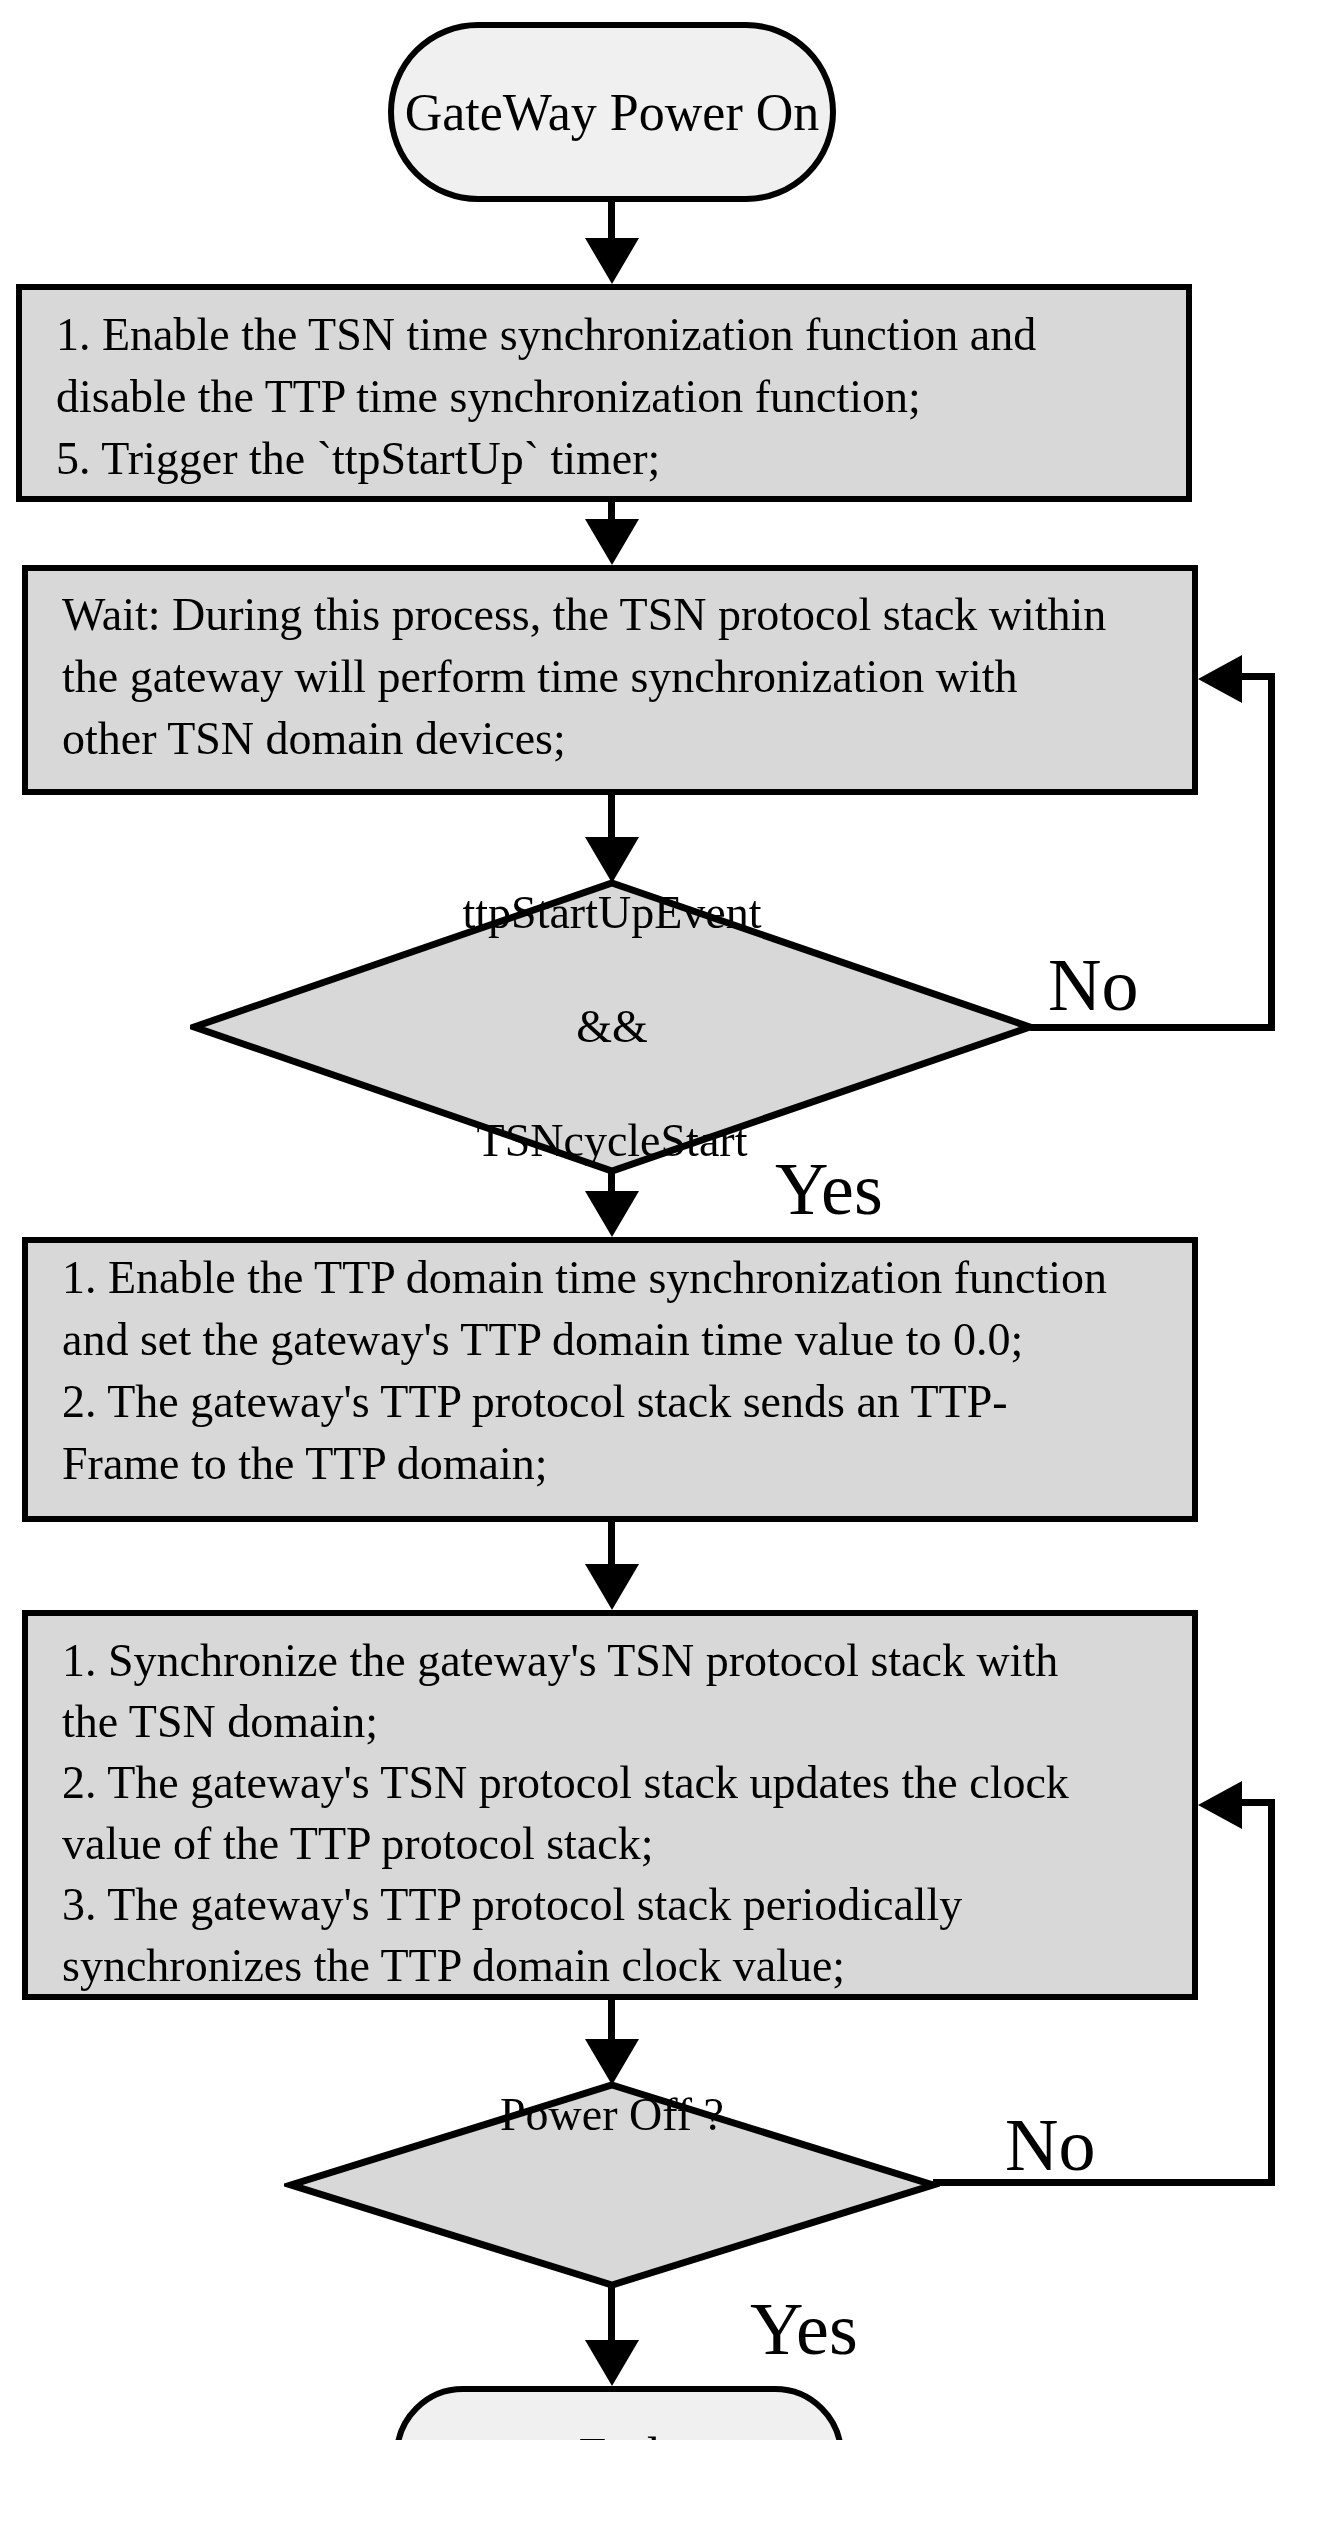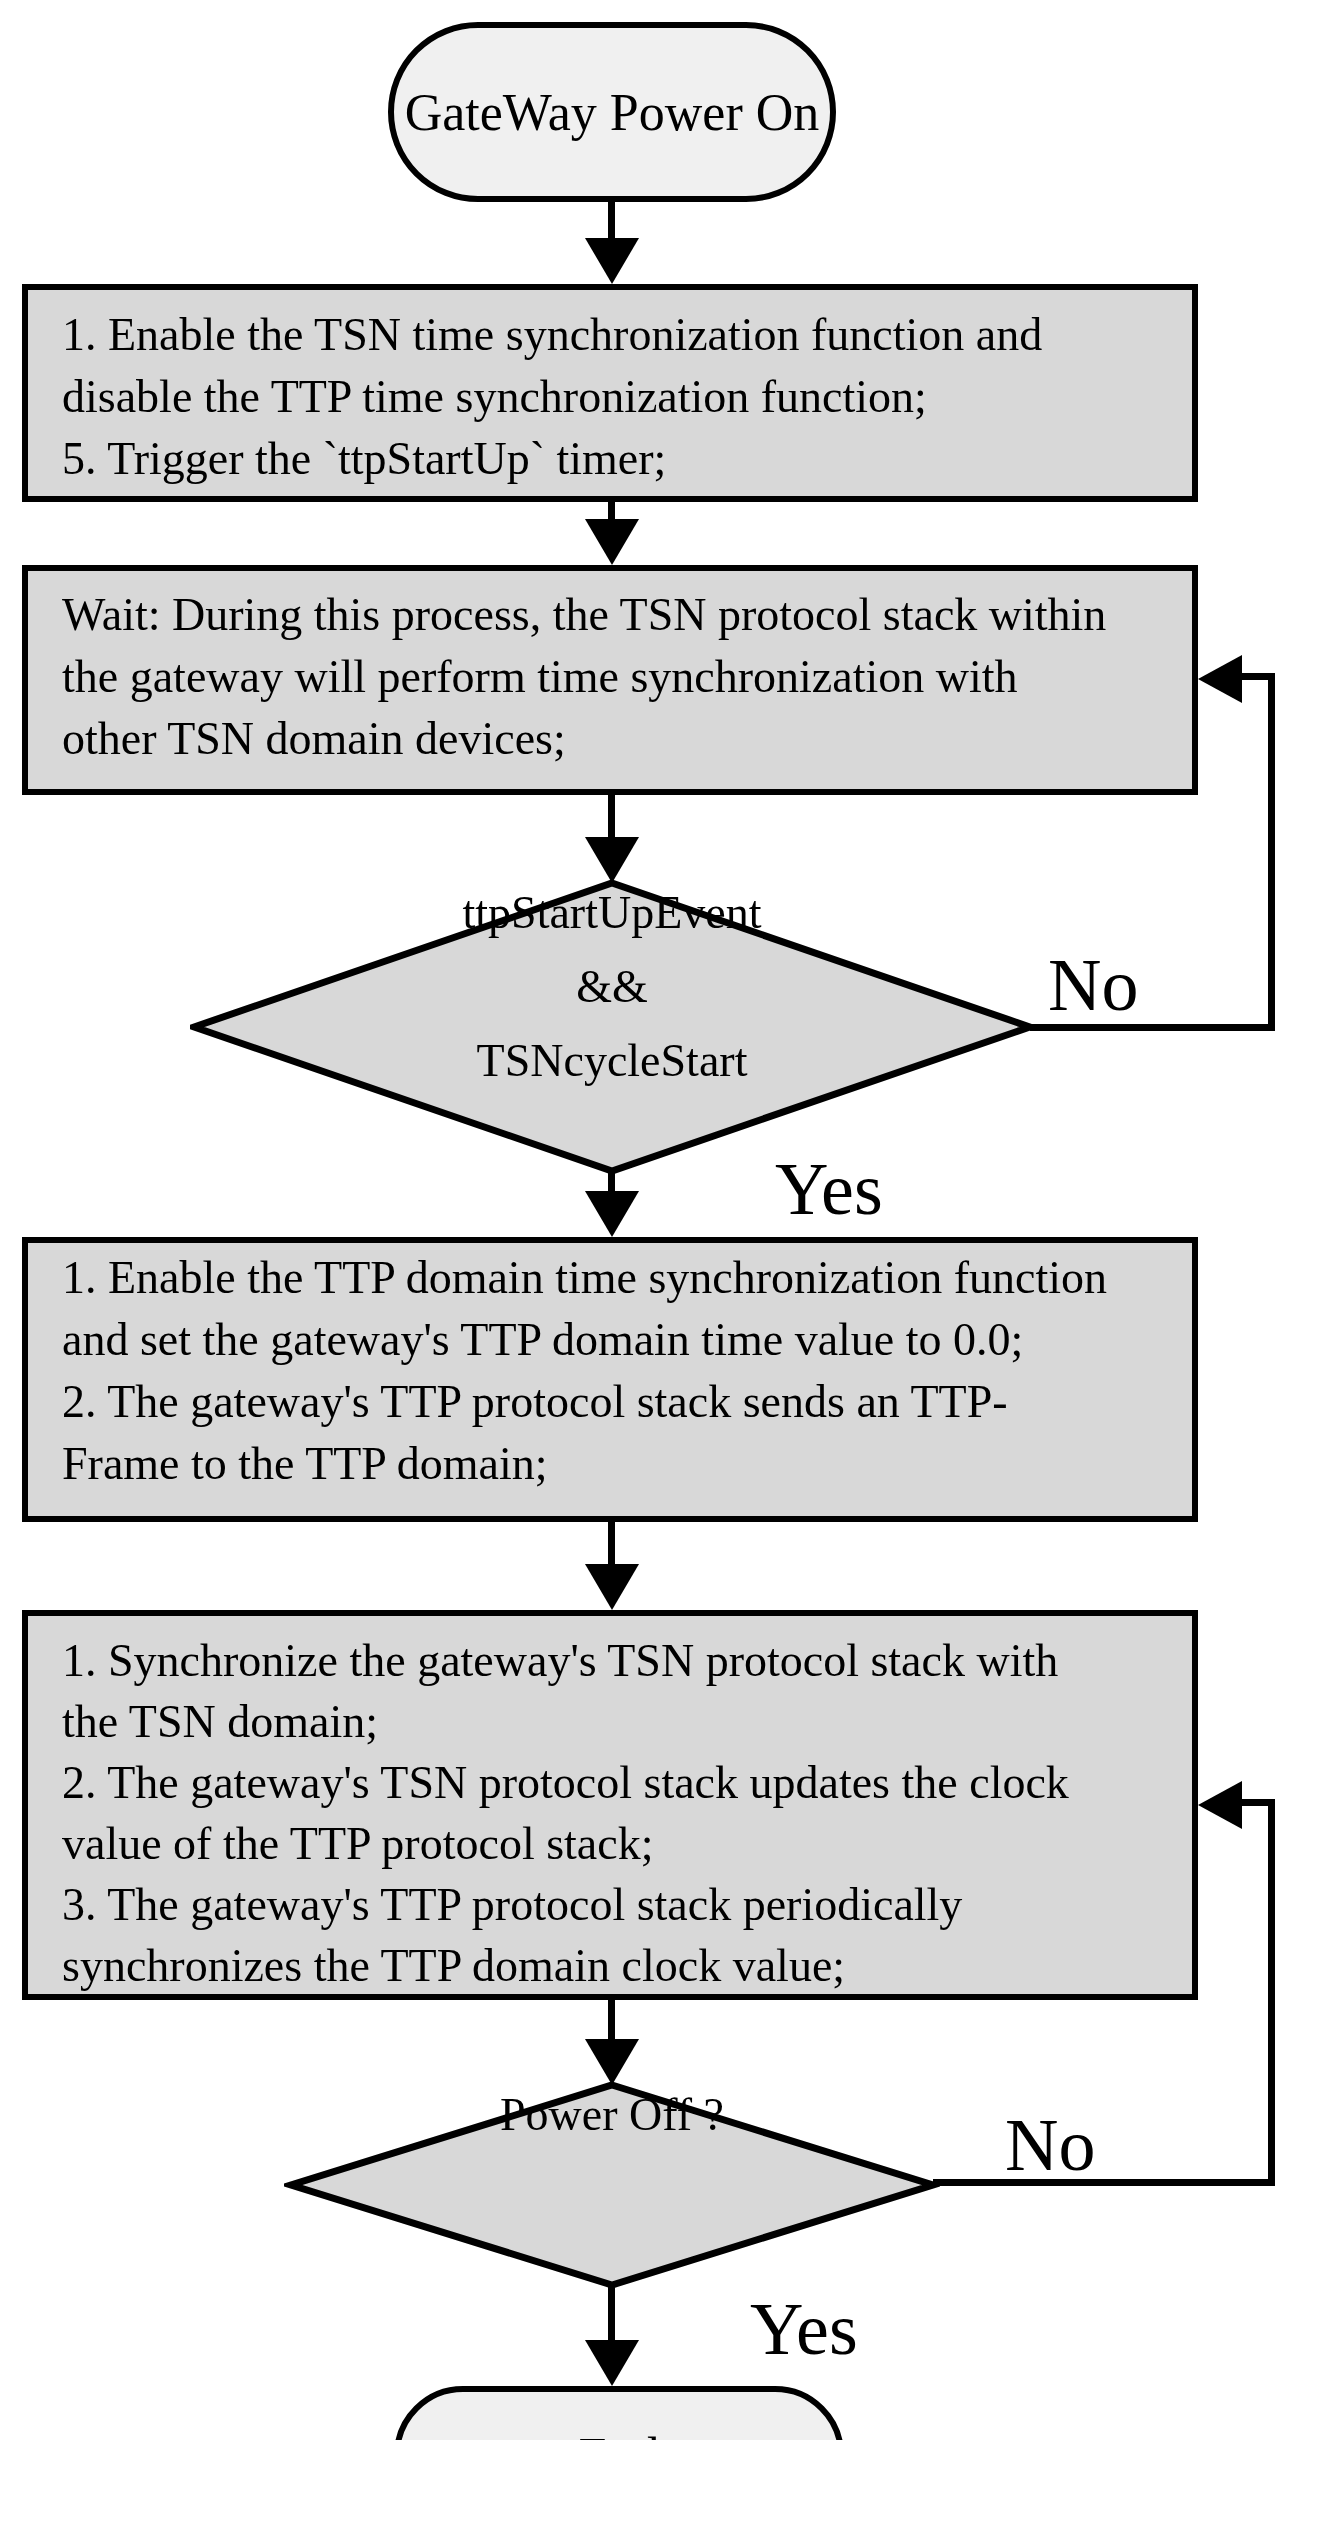--- a/index.html
+++ b/index.html
@@ -35,21 +35,21 @@
     padding: 14px 6px 0 34px;
   }
   .bl { display: block; white-space: nowrap; }
   
   .diamond-wrap { position: absolute; }
   .diamond-label {
     position: absolute;
     display: flex;
     flex-direction: column;
     align-items: center;
-    justify-content: flex-start;
+    justify-content: space-between;
     text-align: center;
     font-size: 46px;
     line-height: 74px;
   }
   
   .vline { position: absolute; width: 7px; background: #000; }
   .hline { position: absolute; height: 7px; background: #000; }
   
   .ah-down {
     position: absolute; width: 0; height: 0;
@@ -76,21 +76,21 @@
 
 <div class="figure">
 
   <div class="terminal" style="left:388px; top:22px; width:448px; height:180px;">
     <span>GateWay Power On</span>
   </div>
 
   <div class="vline" style="left:608px; top:196px; height:44px;"></div>
   <div class="ah-down" style="left:585px; top:238px;"></div>
 
-  <div class="process" style="left:22px; top:284px; width:1176px; height:218px;">
+  <div class="process" style="left:16px; top:284px; width:1176px; height:218px;">
     <span class="bl">1. Enable the TSN time synchronization function and</span>
     <span class="bl">disable the TTP time synchronization function;</span>
     <span class="bl">5. Trigger the `ttpStartUp` timer;</span>
   </div>
 
   <div class="vline" style="left:608px; top:502px; height:22px;"></div>
   <div class="ah-down" style="left:585px; top:519px;"></div>
 
   <div class="process" style="left:22px; top:565px; width:1176px; height:230px; padding-top:13px;">
     <span class="bl">Wait: During this process, the TSN protocol stack within</span>

